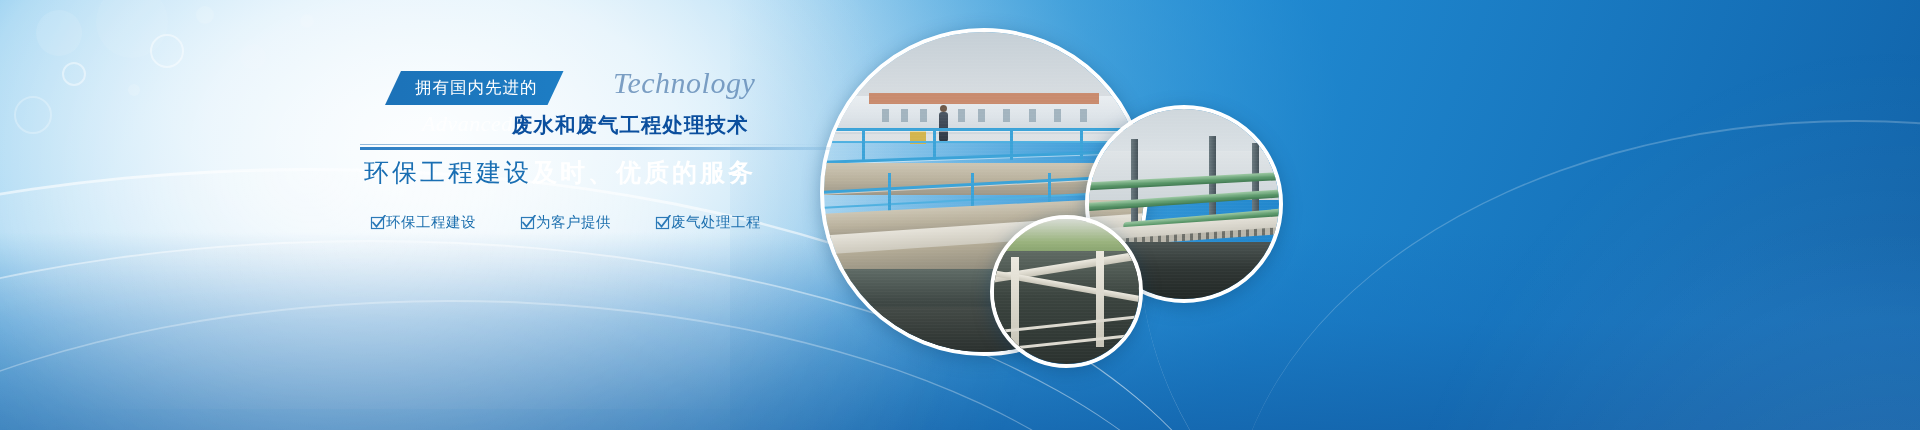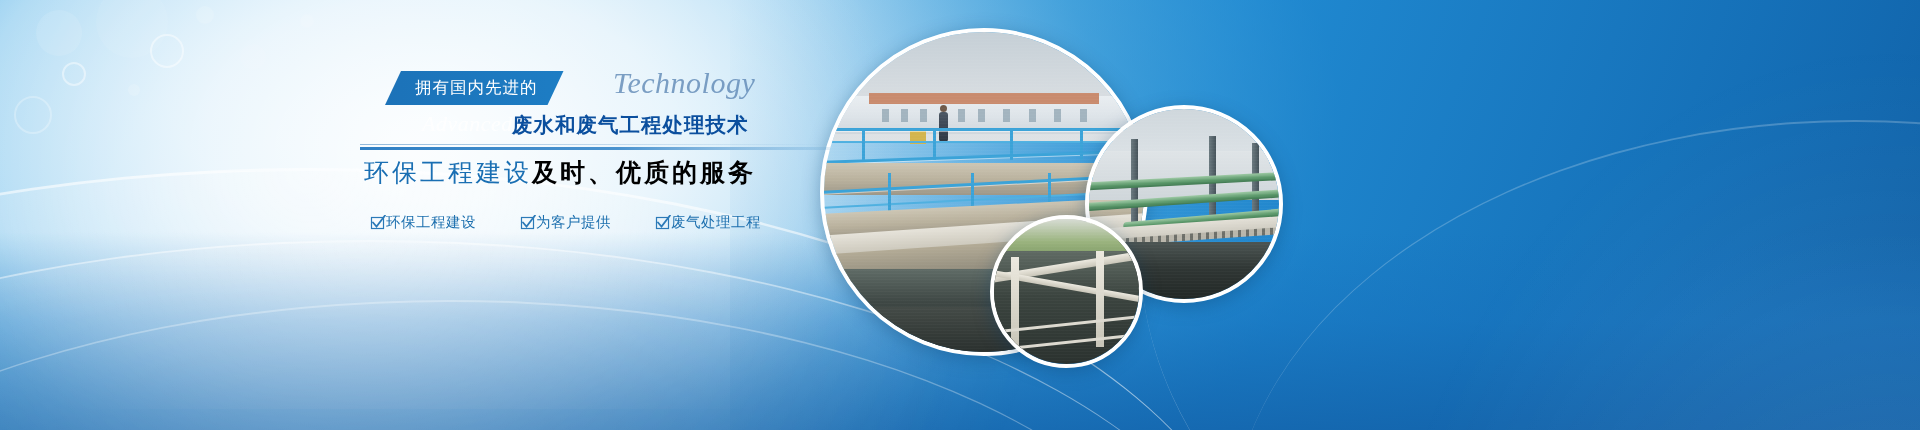--- a/index.html
+++ b/index.html
@@ -115,21 +115,21 @@
     white-space:nowrap;
     text-shadow:0 1px 0 rgba(255,255,255,.55);
   }
 
   .subline{
     margin-top:6px;
     font-family:"Liberation Serif","DejaVu Serif",serif;
     font-size:25px;color:#1a6fb3;letter-spacing:3px;
     white-space:nowrap;padding-left:4px;
   }
-  .subline .strong{font-weight:bold;color:#000000;}
+  .subline .strong{font-weight:bold;color:#ffffff;}
 
   .features{
     margin-top:24px;display:flex;align-items:center;gap:44px;padding-left:10px;
   }
   .feature{display:flex;align-items:center;gap:0;white-space:nowrap;}
   .chk{display:block;width:16px;height:16px;flex:0 0 16px;}
   .feature-label{font-size:14.5px;color:#1c6fae;letter-spacing:.5px;}
 
   
   .photos{position:absolute;left:0;top:0;width:1920px;height:430px;}

